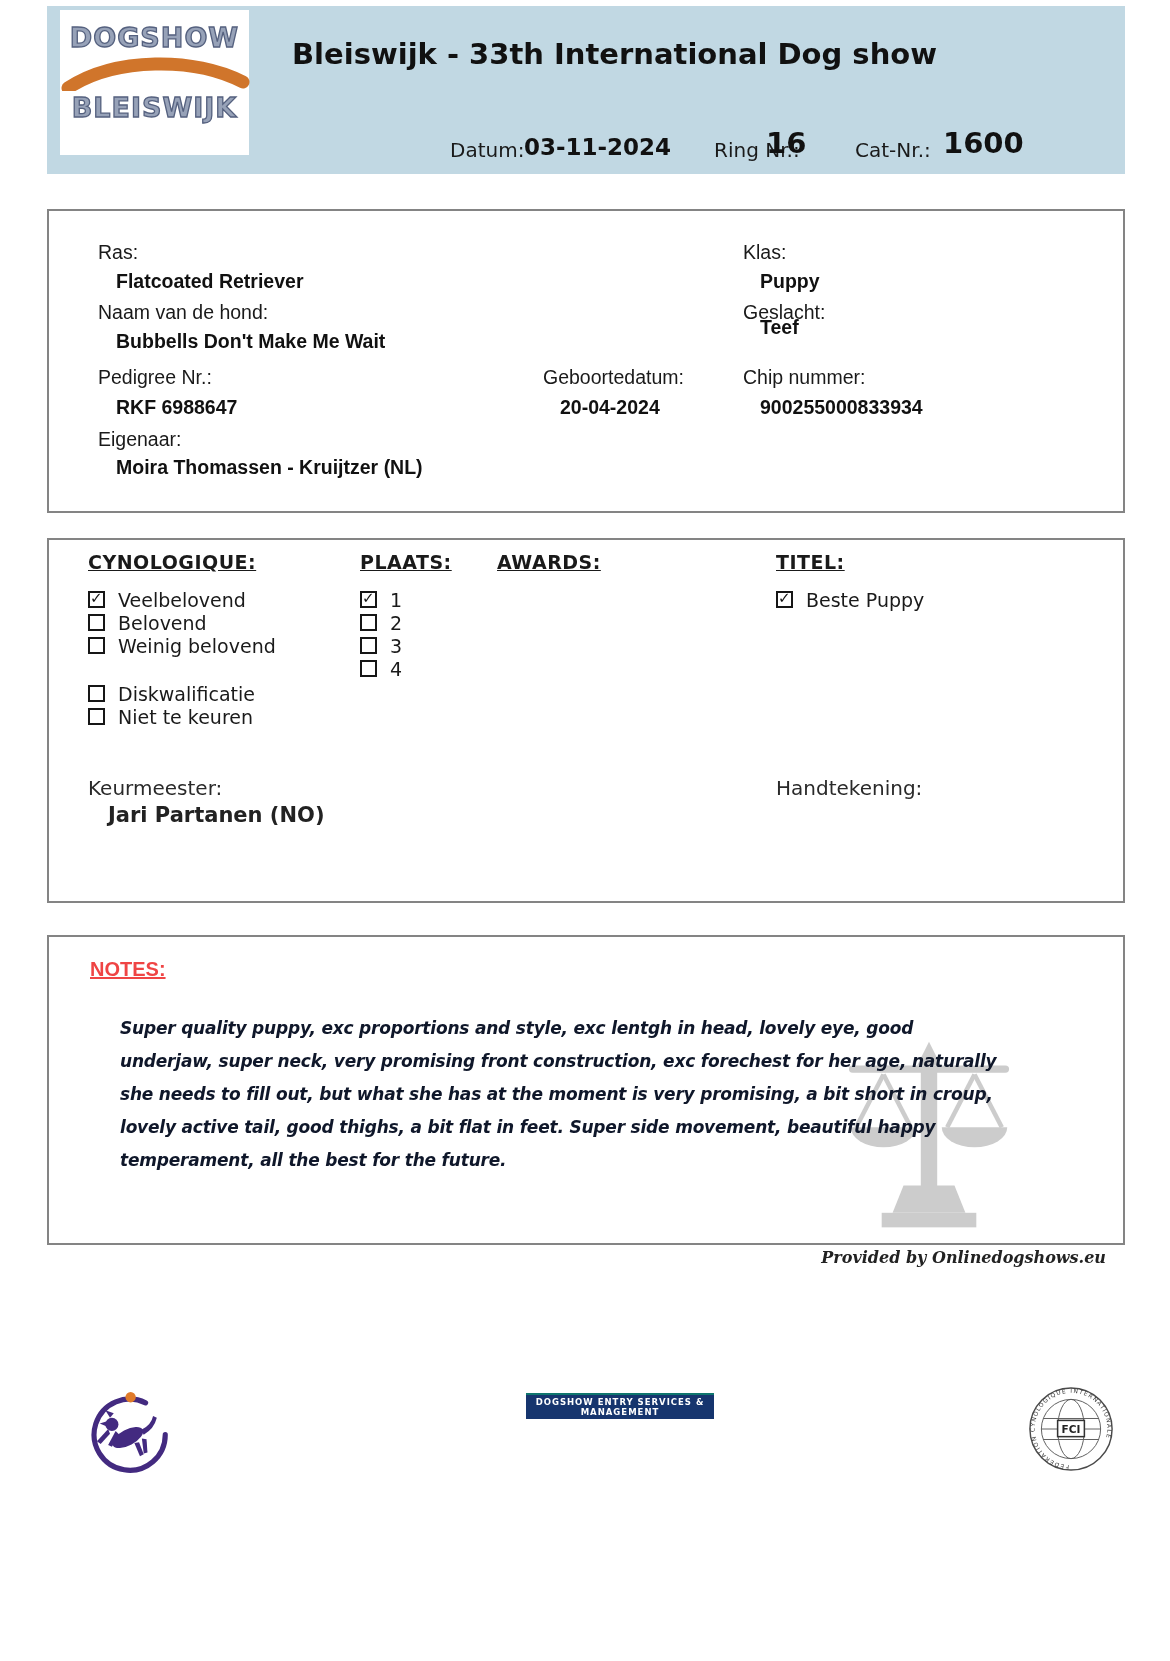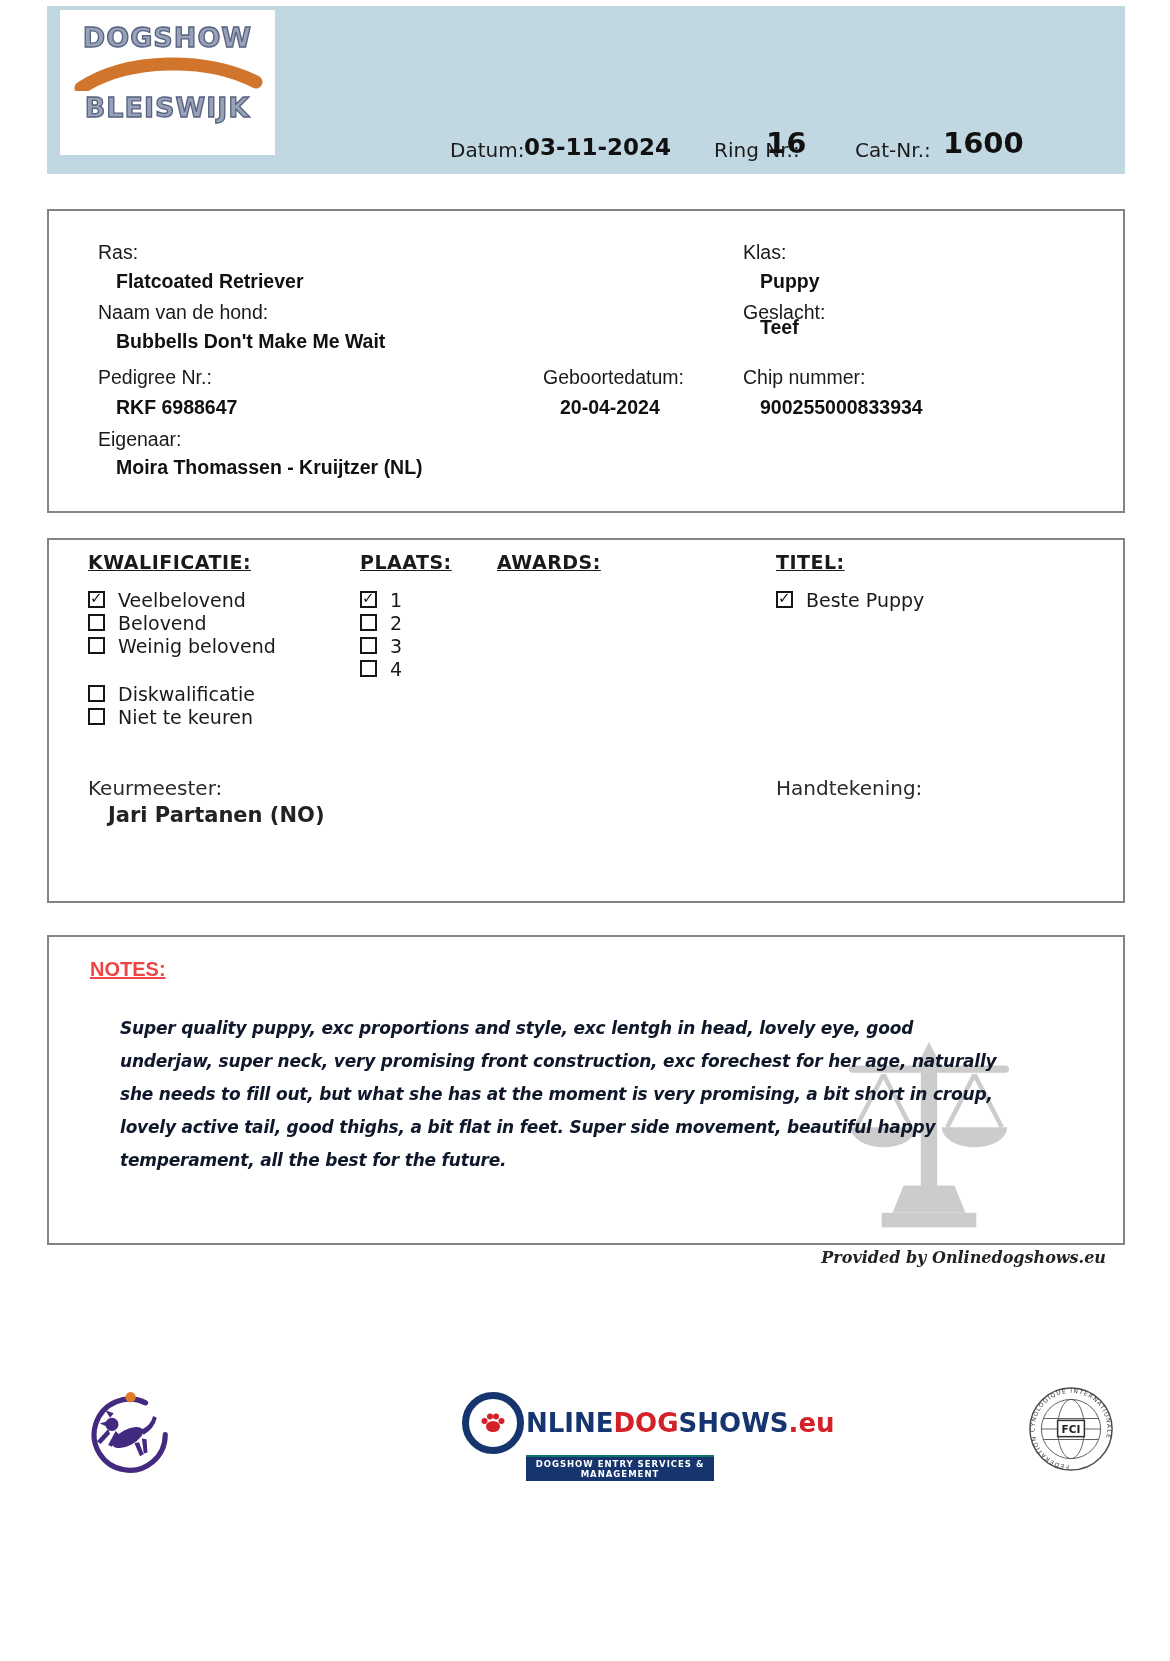--- a/index.html
+++ b/index.html
@@ -1,21 +1,21 @@
 <!DOCTYPE html>
 <html><head>
 <meta charset="utf-8">
 <style>
   html,body{margin:0;padding:0;background:#ffffff;}
   #page{position:relative;width:1170px;height:1661px;background:#fff;overflow:hidden;
         font-family:"DejaVu Sans",sans-serif;color:#1a1a1a;}
   .abs{position:absolute;}
   
   #band{position:absolute;left:47px;top:6px;width:1078px;height:168px;background:#c1d8e3;}
-  #logobox{position:absolute;left:60px;top:10px;width:215px;height:145px;background:#fff;text-align:center;}
+  #logobox{position:absolute;left:60px;top:10px;width:189px;height:145px;background:#fff;text-align:center;}
   .logoword{font-weight:bold;font-size:27px;letter-spacing:1px;color:#97a2b8;
             -webkit-text-stroke:1.3px #55617f;font-family:"DejaVu Sans",sans-serif;}
   #title{position:absolute;left:292px;top:34px;width:665px;font-size:29px;font-weight:bold;
          line-height:41px;color:#111;}
   .hlbl{font-size:20px;color:#1a1a1a;}
   .hval{font-weight:bold;color:#111;}
   
   .box{position:absolute;left:47px;width:1078px;background:#fff;border:2px solid #848484;box-sizing:border-box;}
   
   .ilbl{position:absolute;font-family:"Liberation Sans",sans-serif;font-size:19.5px;color:#1a1a1a;}
@@ -55,20 +55,21 @@
   <div id="band"></div>
 
   <div id="logobox">
     <div class="logoword" style="margin-top:12px;">DOGSHOW</div>
     <svg width="190" height="36" viewBox="0 0 190 36" style="display:block;margin:2px auto 0;">
       <path d="M8 33 C 55 2, 135 2, 183 27" stroke="#d0752b" stroke-width="13" fill="none" stroke-linecap="round"></path>
     </svg>
     <div class="logoword" style="margin-top:1px;">BLEISWIJK</div>
   </div>
 
+  <div id="title">Bleiswijk - 33th International Dog show</div>
 
   <span class="abs hlbl" style="left:450px;top:138px;">Datum:</span>
   <span class="abs hval" style="left:524px;top:134px;font-size:23px;">03-11-2024</span>
   <span class="abs hlbl" style="left:690px;top:138px;margin-left:24px;">Ring Nr.:</span>
   <span class="abs hval" style="left:766px;top:126px;font-size:29px;">16</span>
   <span class="abs hlbl" style="left:855px;top:138px;">Cat-Nr.:</span>
   <span class="abs hval" style="left:943px;top:126px;font-size:29px;">1600</span>
 
   <div class="box" style="top:209px;height:304px;"></div>
 
@@ -86,21 +87,21 @@
 
   <span class="ilbl" style="left:743px;top:241px;">Klas:</span>
   <span class="ival" style="left:760px;top:270px;">Puppy</span>
   <span class="ilbl" style="left:743px;top:301px;">Geslacht:</span>
   <span class="ival" style="left:760px;top:316px;">Teef</span>
   <span class="ilbl" style="left:743px;top:366px;">Chip nummer:</span>
   <span class="ival" style="left:760px;top:396px;">900255000833934</span>
 
   <div class="box" style="top:538px;height:365px;"></div>
 
-  <span class="qhead" style="left:88px;top:551px;">KWALIFICATIE:</span>
+  <span class="qhead" style="left:88px;top:551px;">CYNOLOGIQUE:</span>
   <span class="qhead" style="left:360px;top:551px;">PLAATS:</span>
   <span class="qhead" style="left:497px;top:551px;">AWARDS:</span>
   <span class="qhead" style="left:776px;top:551px;">TITEL:</span>
 
   <div class="opt" style="left:88px;top:589px;">
     <span class="cb checked"></span>
     <span class="optlbl">Veelbelovend</span>
   </div>
   <div class="opt" style="left:88px;top:612px;">
     <span class="cb"></span>
@@ -178,36 +179,20 @@
       <path d="M30 38 L23 40 L30 43 Z"></path>
       <path d="M32 46 L20 59 L24 62 L34 51 Z"></path>
       <path d="M40 48 L32 63 L36 65 L44 52 Z"></path>
       <path d="M60 61 L66 75 L70 73 L65 60 Z"></path>
       <path d="M68 56 L70 72 L74 71 L73 57 Z"></path>
       <path d="M67 47 Q78 42 80 32 L84 34 Q81 46 70 52 Z"></path>
     </g>
   </svg>
 
   <div id="ods">
-    <div class="row">
-      <div class="circle">
-        <svg width="30" height="30" viewBox="0 0 30 30">
-          <g fill="#d42027">
-            <ellipse cx="15" cy="18.5" rx="7" ry="5.5"></ellipse>
-            <circle cx="6.5" cy="13" r="3"></circle>
-            <circle cx="12" cy="8.5" r="3"></circle>
-            <circle cx="18" cy="8.5" r="3"></circle>
-            <circle cx="23.5" cy="13" r="3"></circle>
-          </g>
-        </svg>
-      </div>
-      <div class="wordmark">
-        <span class="navy">NLINE</span><span class="red">DOG</span><span class="navy">SHOWS</span><span class="red">.eu</span>
-      </div>
-    </div>
     <div class="tagbar">DOGSHOW ENTRY SERVICES &amp; MANAGEMENT</div>
   </div>
 
   <svg class="abs" style="left:1028px;top:1386px;" width="86" height="86" viewBox="0 0 90 90">
     <defs>
       <path id="fcirc" d="M45 83 A 38 38 0 1 1 45.02 83"></path>
     </defs>
     <circle cx="45" cy="45" r="43" stroke="#4a4a4a" stroke-width="1.5" fill="#fff"></circle>
     <g stroke="#5a5a5a" stroke-width="1" fill="none">
       <circle cx="45" cy="45" r="31"></circle>

